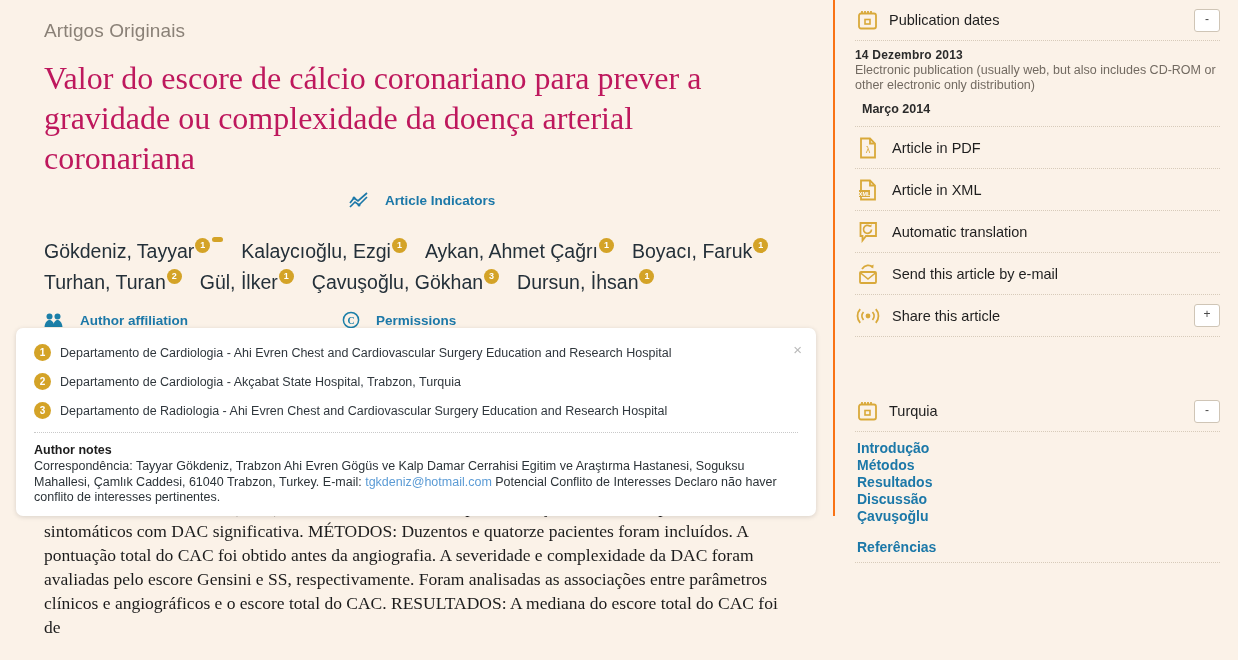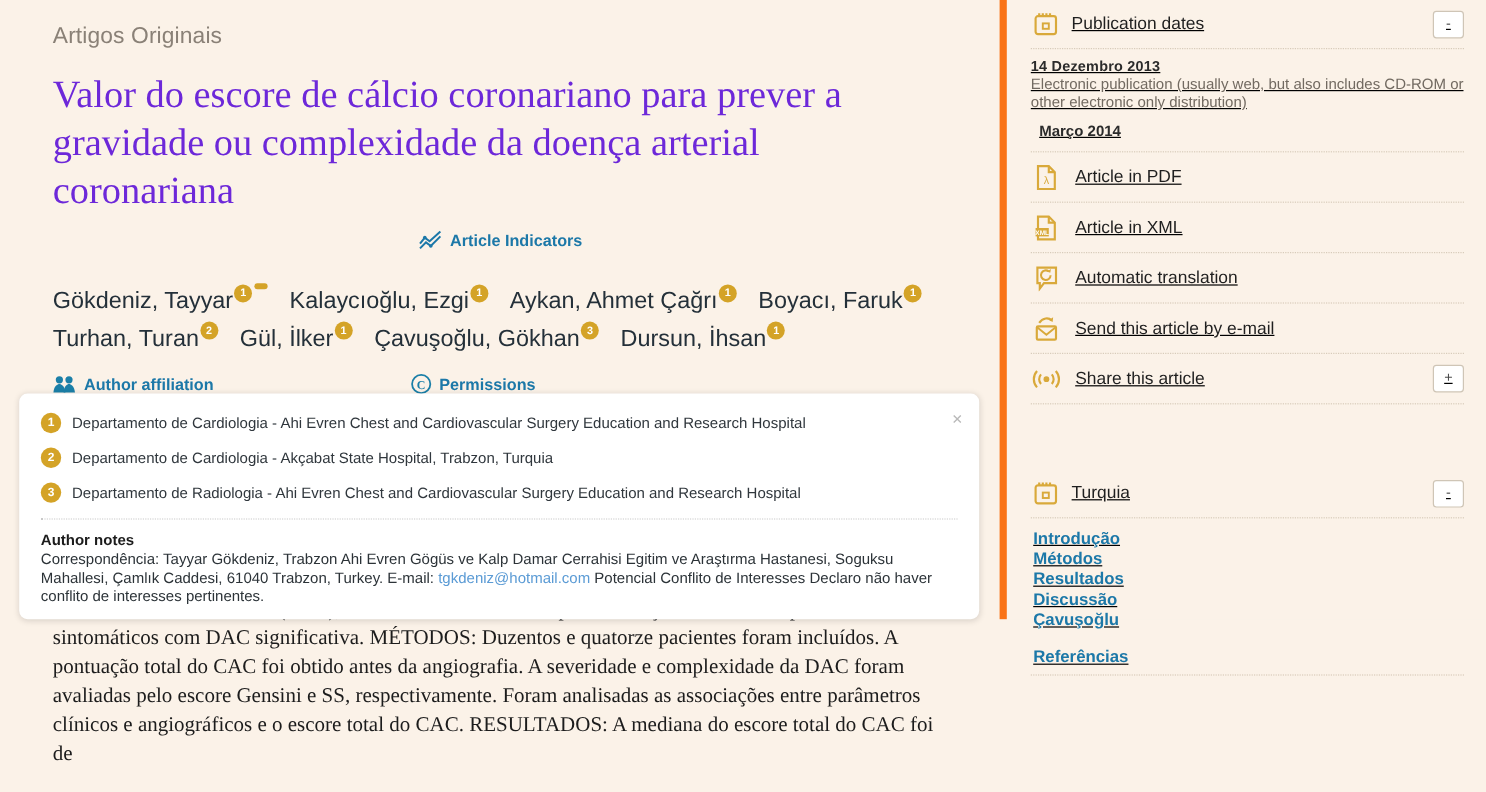--- a/index.html
+++ b/index.html
@@ -34,51 +34,50 @@
     overflow: hidden;
   }
   .side-col {
     width: 405px;
     min-width: 405px;
     height: 516px;
     position: relative;
     box-sizing: border-box;
     padding: 0 10px 0 14px;
     background: #fbf2e8;
-    border-left: 6px solid #f97316;
-    text-decoration: underline;
+    border-left: 2px solid #f97316;
   }
 
   
   .kicker {
     font-family: Liberation Sans, sans-serif;
     font-size: 19px;
     color: #8a8177;
     margin-top: 20px;
     letter-spacing: 0.1px;
   }
   .article-title {
     font-family: "Liberation Serif", serif;
     font-size: 32px;
     line-height: 1.25;
-    color: #6d28d9;
+    color: #be185d;
     font-weight: normal;
     margin: 16px 0 0 0;
     max-width: 745px;
   }
 
   .indicators-row {
     margin-top: 14px;
     padding-left: 305px;
     height: 24px;
   }
   .link-chip {
     display: inline-flex;
     align-items: center;
-    gap: 6px;
+    gap: 16px;
     color: #1c78a8;
     font-size: 13.5px;
     font-weight: bold;
     cursor: pointer;
     text-decoration: none;
   }
   .link-chip .glyph { display: inline-flex; align-items: center; }
 
   .authors {
     margin-top: 20px;

